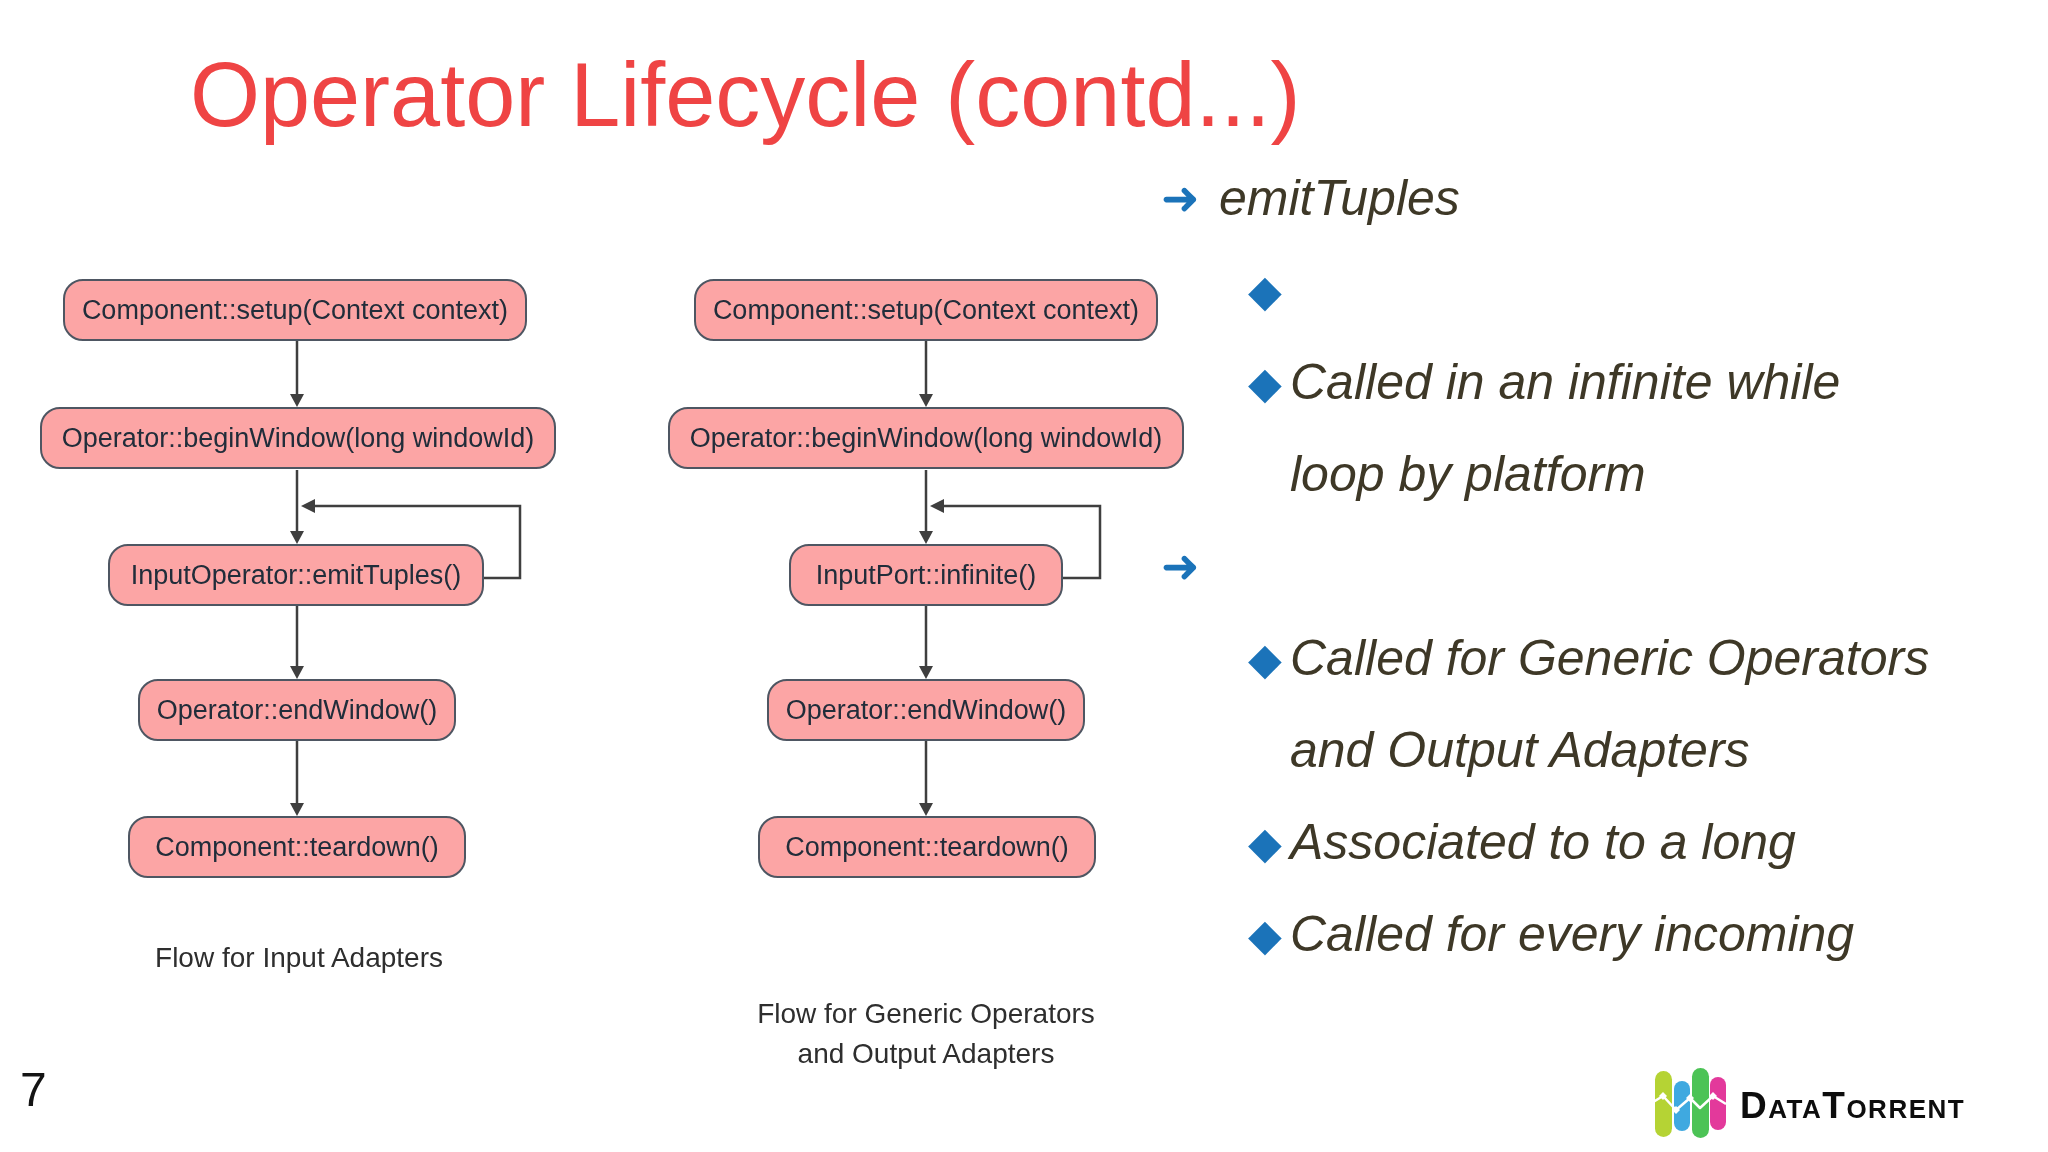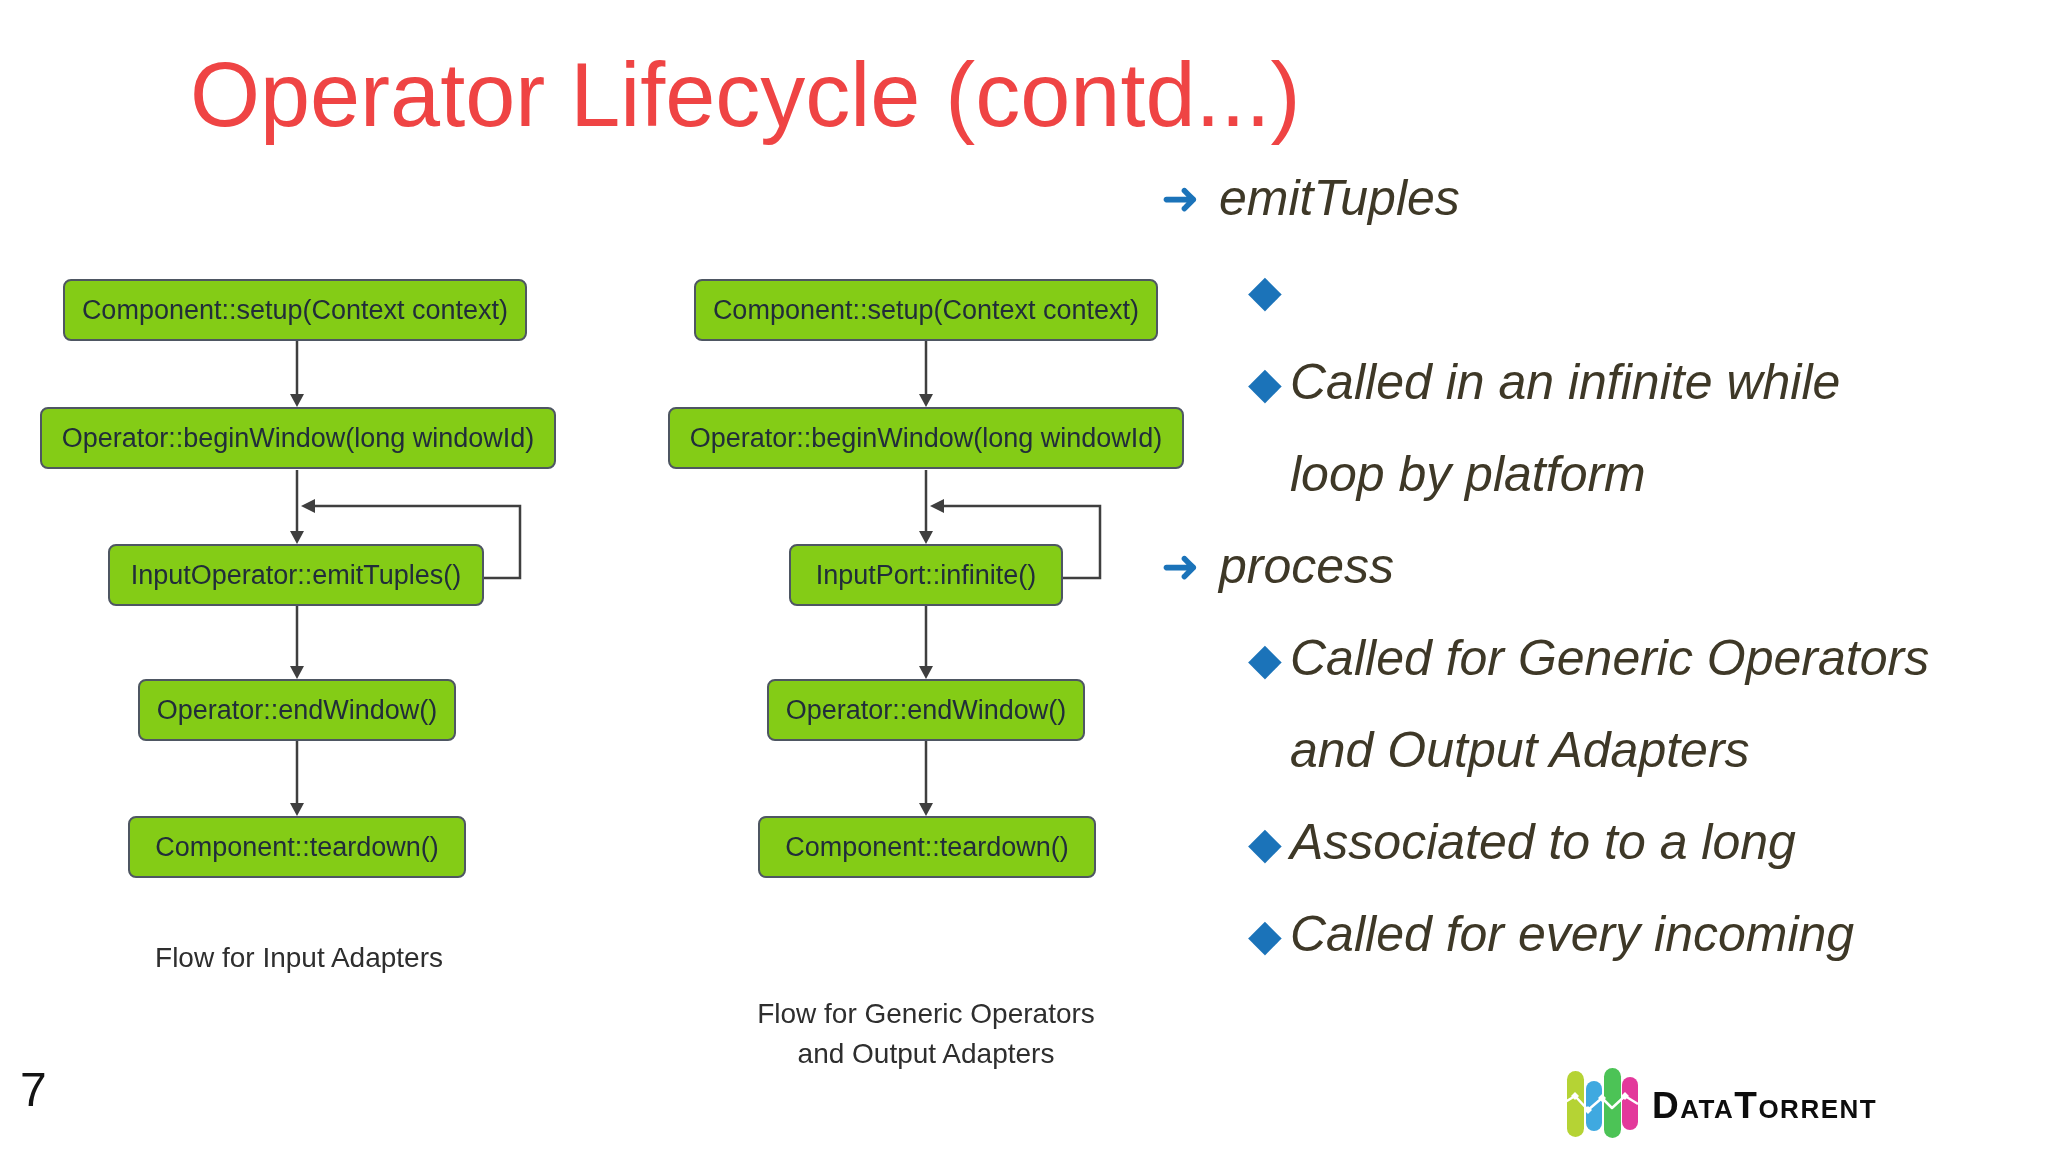--- a/index.html
+++ b/index.html
@@ -7,38 +7,38 @@
     position:relative;width:2048px;height:1152px;background:#ffffff;overflow:hidden;
     font-family:"Liberation Sans",sans-serif;
   }
   .title{
     position:absolute;left:190px;top:44px;
     font-size:90px;line-height:1.15;font-weight:400;color:#ef4444;white-space:nowrap;
   }
   svg.connectors{position:absolute;left:0;top:0;}
   .fbox{
     position:absolute;height:58px;
-    background:#84cc16;border:2px solid #4e5662;border-radius:8px;
+    background:#fca5a5;border:2px solid #4e5662;border-radius:20px;
     display:flex;align-items:center;justify-content:center;
     font-size:27px;color:#212d3a;white-space:nowrap;
   }
   .caption{
     position:absolute;text-align:center;font-size:28px;line-height:40px;color:#2e2e2e;
   }
   .bullets{position:absolute;left:1155px;top:152px;width:890px;}
   .brow{height:92px;display:flex;align-items:center;color:#3e3827;white-space:nowrap;}
   .brow .txt{font-size:50px;font-style:italic;}
   .brow.lvl1{padding-left:6px;}
   .brow.lvl2{padding-left:93px;}
   .brow.cont{padding-left:135px;}
   .marker{color:#1b73b9;flex:0 0 auto;display:inline-block;}
   .marker.arrow{font-size:46px;width:58px;}
   .marker.diamond{font-size:44px;width:42px;}
   .page-number{position:absolute;left:20px;top:1062px;font-size:48px;color:#141414;}
-  .logo{position:absolute;left:1562px;top:1062px;height:88px;display:flex;align-items:center;}
+  .logo{position:absolute;left:1650px;top:1062px;height:88px;display:flex;align-items:center;}
   .wordmark{
     margin-left:10px;font-variant:small-caps;font-weight:700;font-size:37px;
     letter-spacing:1.5px;color:#0d0d0d;white-space:nowrap;
   }
 </style>
 </head>
 <body>
 
 <div class="slide">
 
@@ -108,21 +108,20 @@
     </div>
     <div class="brow lvl2">
       <span class="marker diamond">◆</span>
       <span class="txt">Called in an infinite while</span>
     </div>
     <div class="brow cont">
       <span class="txt">loop by platform</span>
     </div>
     <div class="brow lvl1">
       <span class="marker arrow">➜</span>
-      <span class="txt">process</span>
     </div>
     <div class="brow lvl2">
       <span class="marker diamond">◆</span>
       <span class="txt">Called for Generic Operators</span>
     </div>
     <div class="brow cont">
       <span class="txt">and Output Adapters</span>
     </div>
     <div class="brow lvl2">
       <span class="marker diamond">◆</span>

